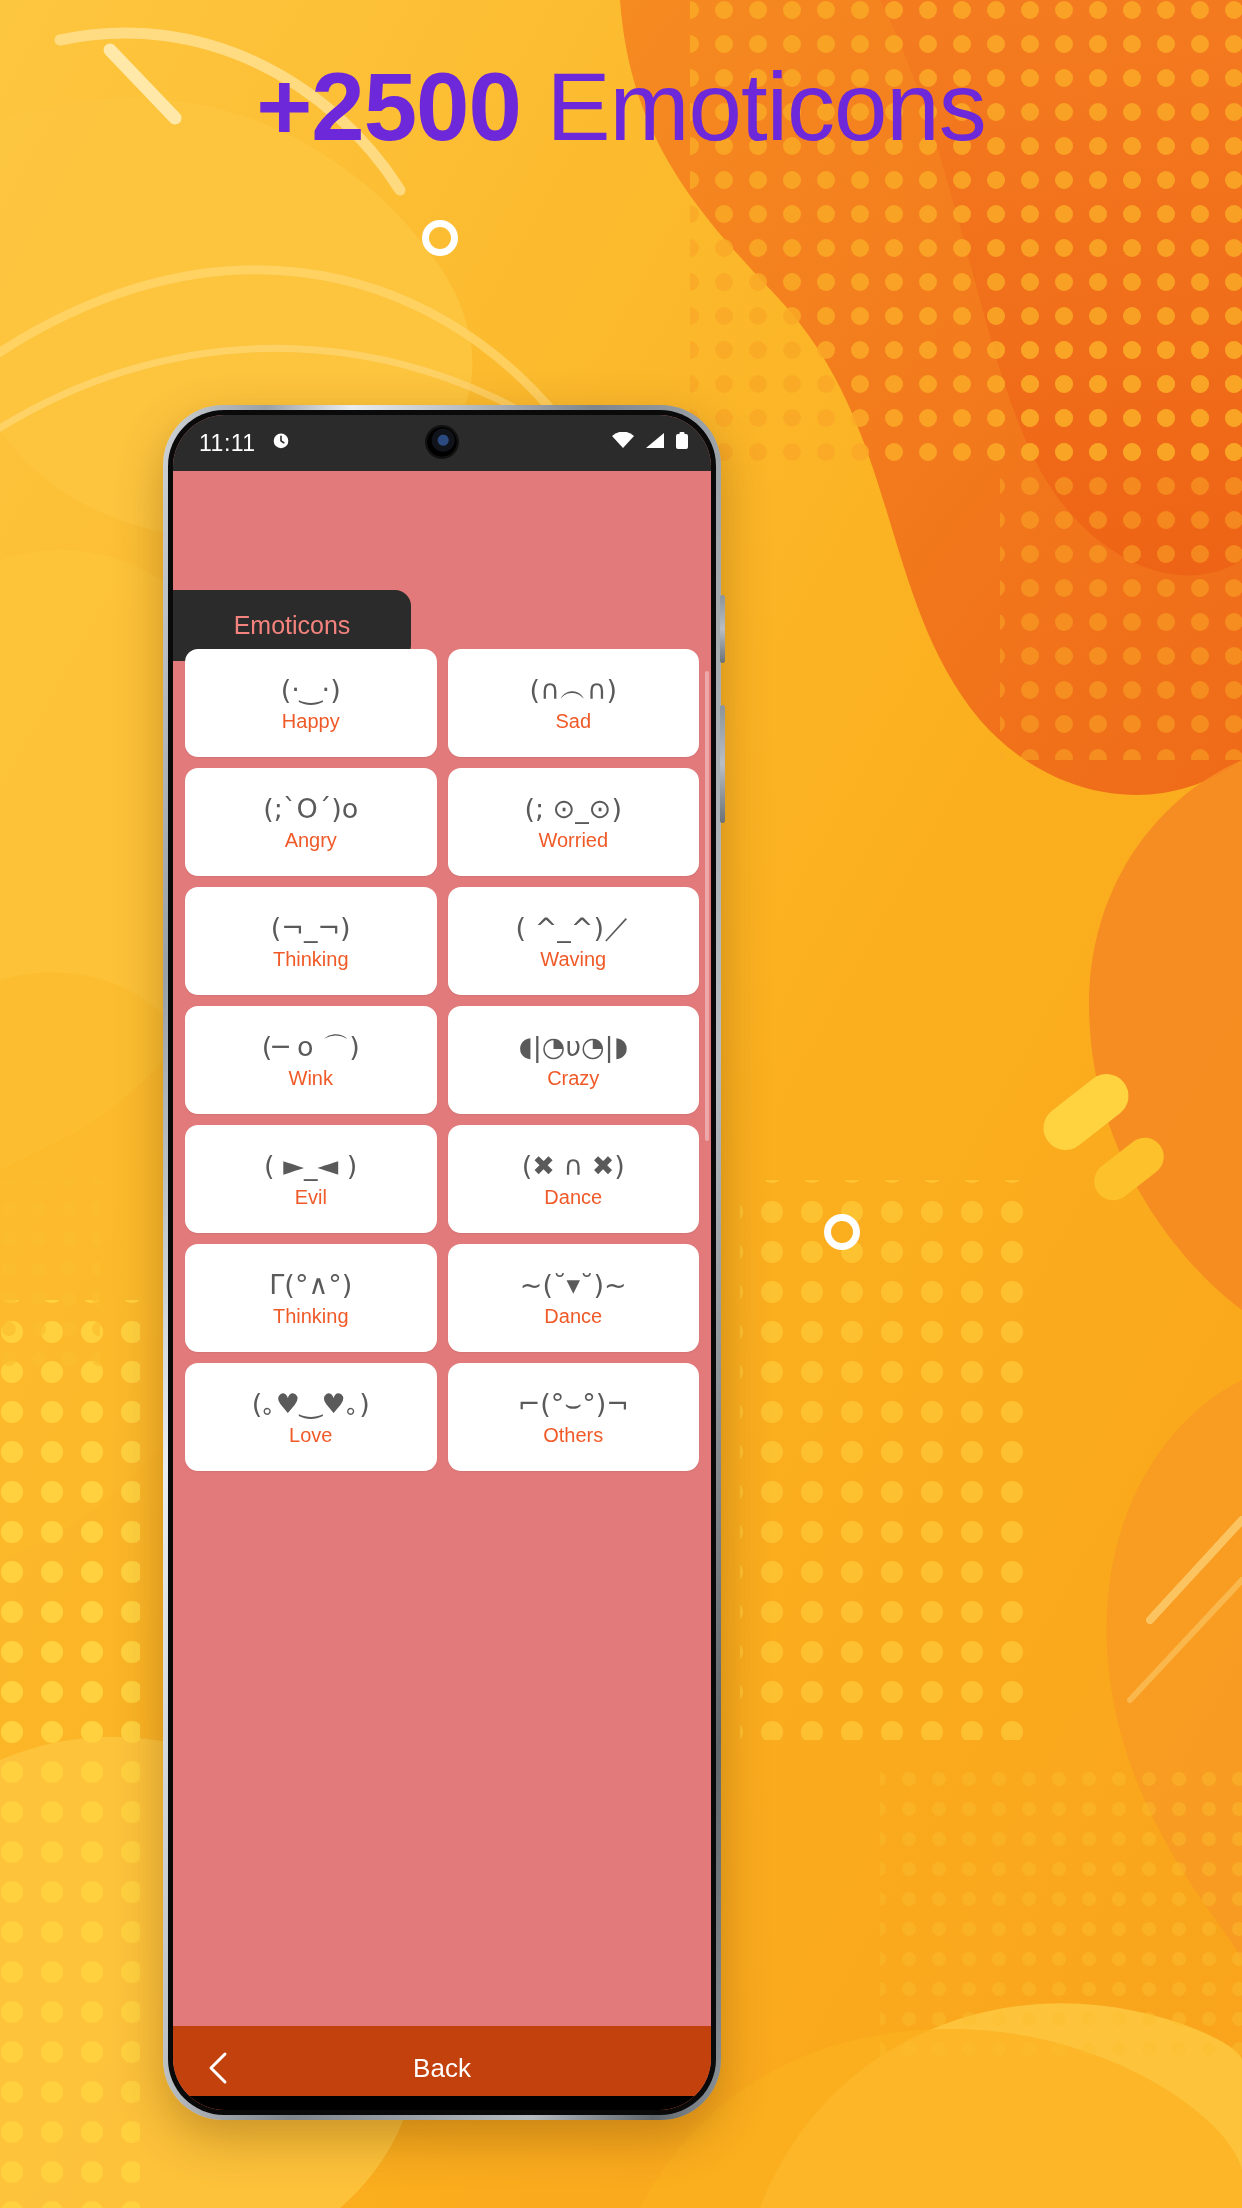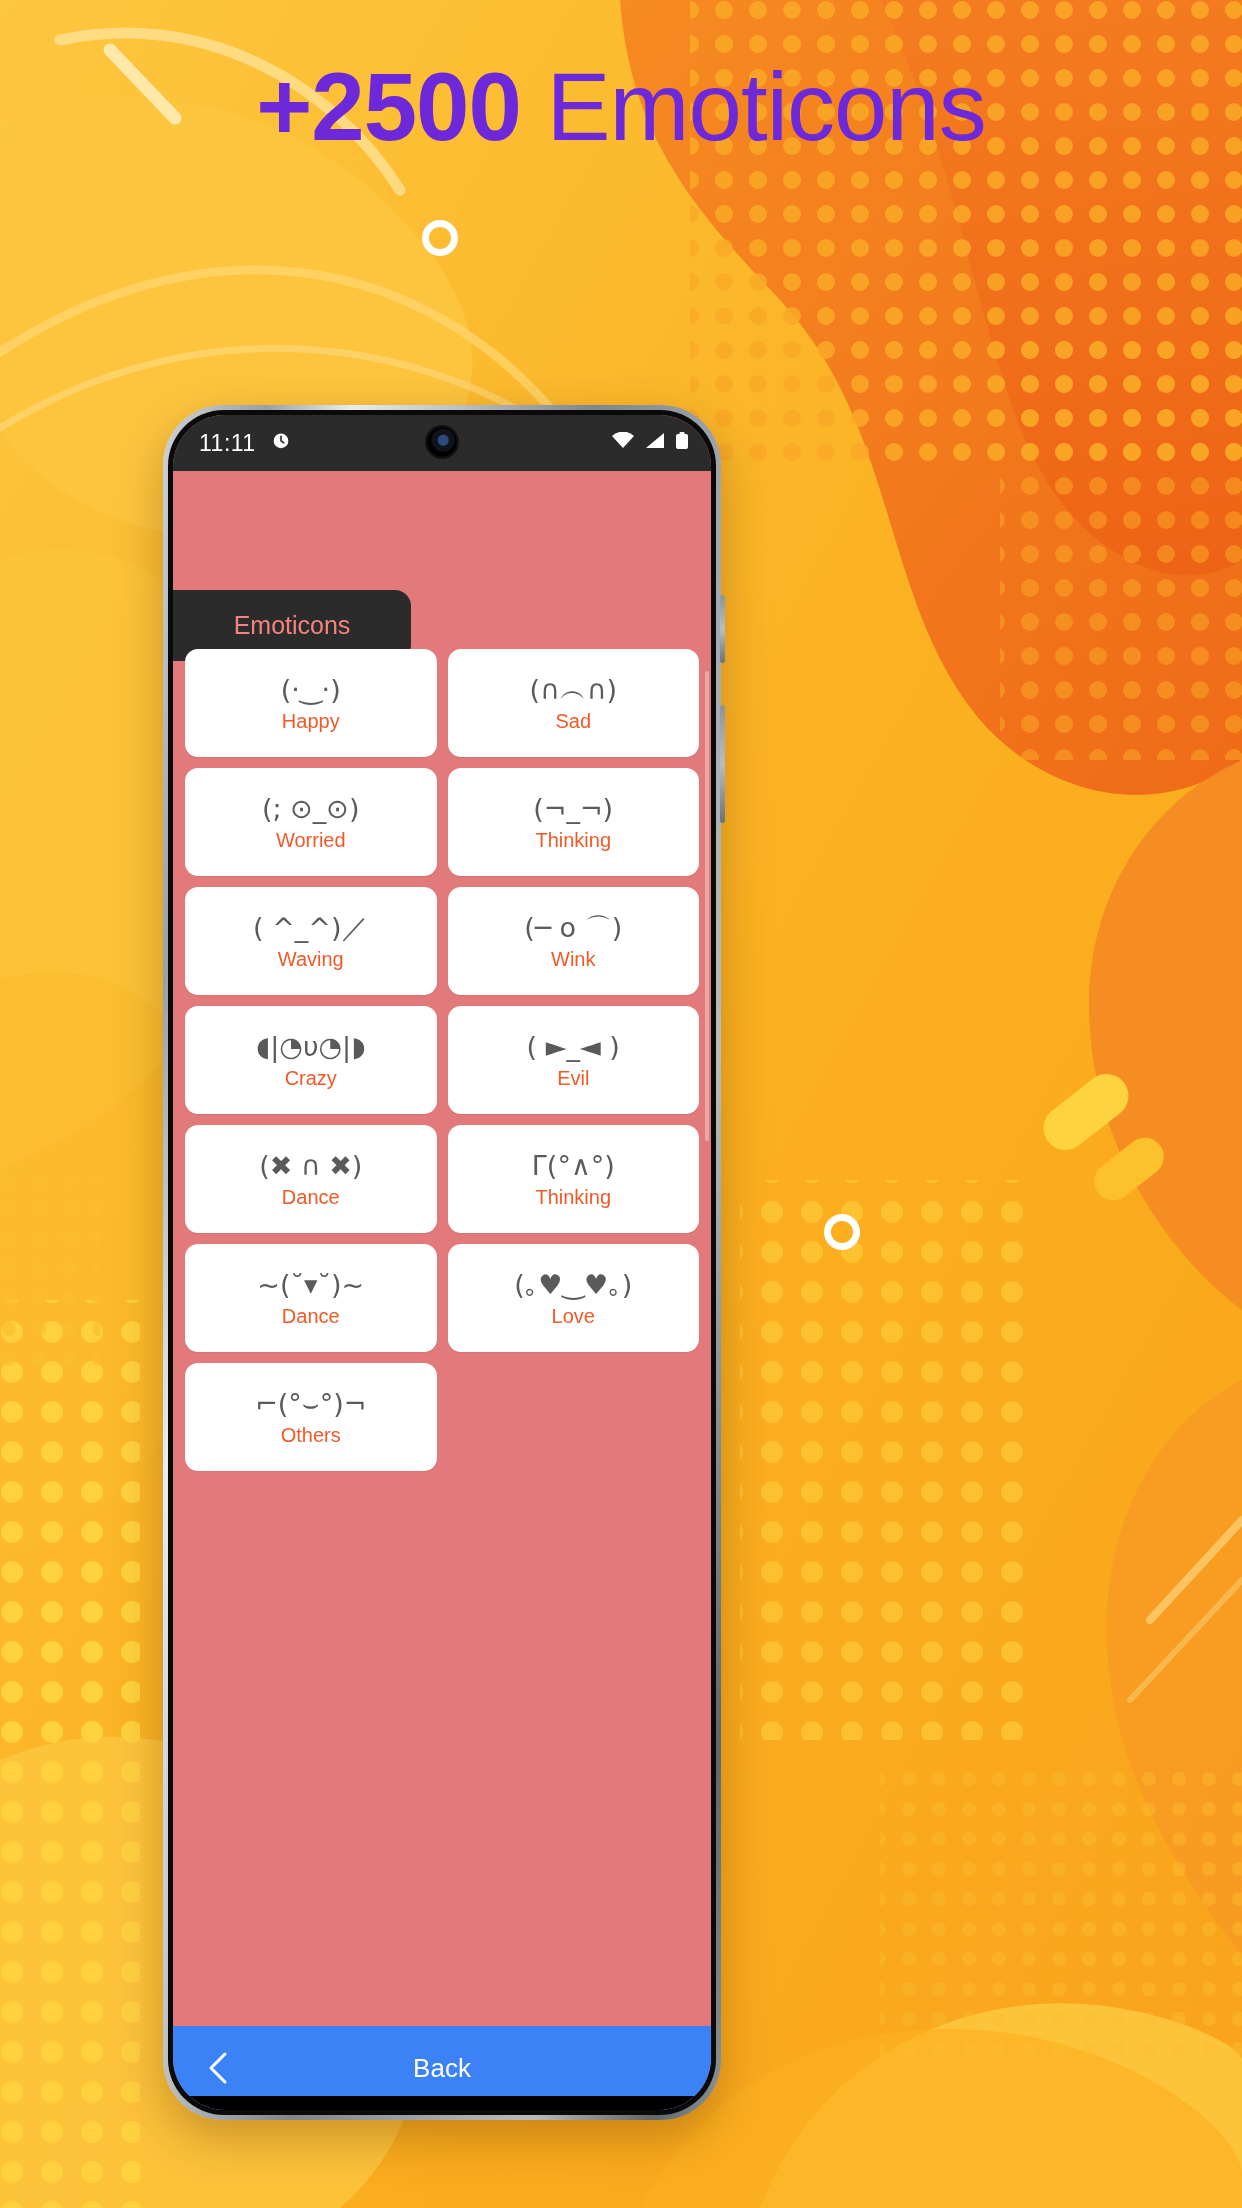--- a/index.html
+++ b/index.html
@@ -149,21 +149,21 @@
   .card-label {
     color: #F05A28;
     font-size: 20px;
     line-height: 1;
   }
 
   
   #navbar {
     flex: 0 0 auto;
     height: 84px;
-    background: #3b82f6;
+    background: #c2410c;
     display: flex;
     align-items: center;
     position: relative;
     color: #fff;
   }
   #nav-back-icon {
     position: absolute; left: 30px;
     width: 30px; height: 30px;
     display: flex; align-items: center; justify-content: center;
     cursor: pointer;
@@ -313,20 +313,24 @@
 
           <div class="card">
             <div class="card-face">(·‿·)</div>
             <div class="card-label">Happy</div>
           </div>
           <div class="card">
             <div class="card-face">(∩︵∩)</div>
             <div class="card-label">Sad</div>
           </div>
           <div class="card">
+            <div class="card-face">(;`O´)o</div>
+            <div class="card-label">Angry</div>
+          </div>
+          <div class="card">
             <div class="card-face">(; ⊙_⊙)</div>
             <div class="card-label">Worried</div>
           </div>
           <div class="card">
             <div class="card-face">(¬_¬)</div>
             <div class="card-label">Thinking</div>
           </div>
           <div class="card">
             <div class="card-face">( ^_^)／</div>
             <div class="card-label">Waving</div>

